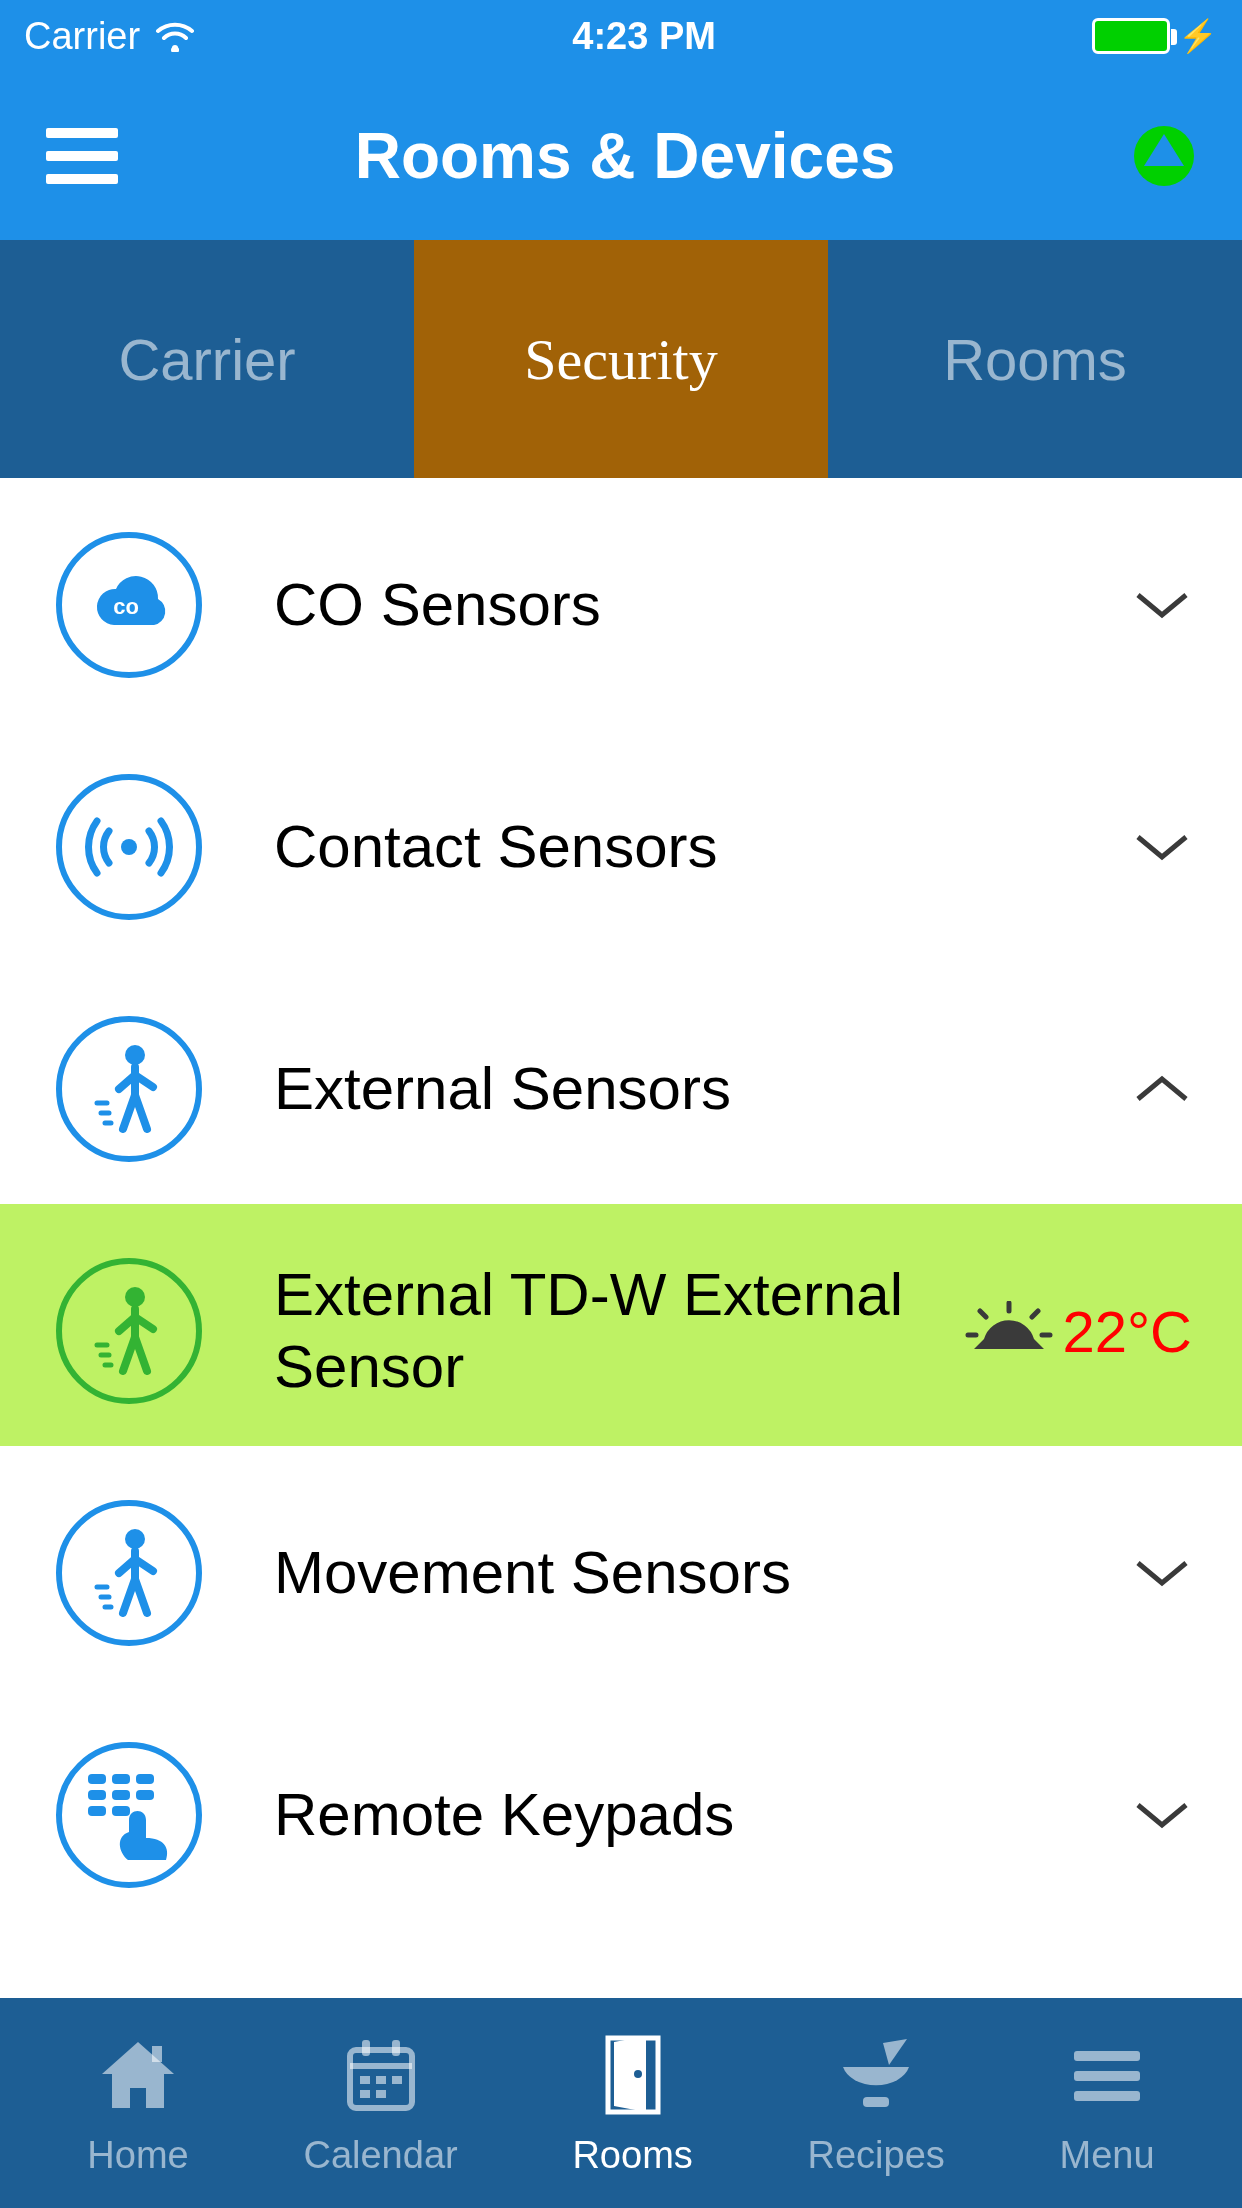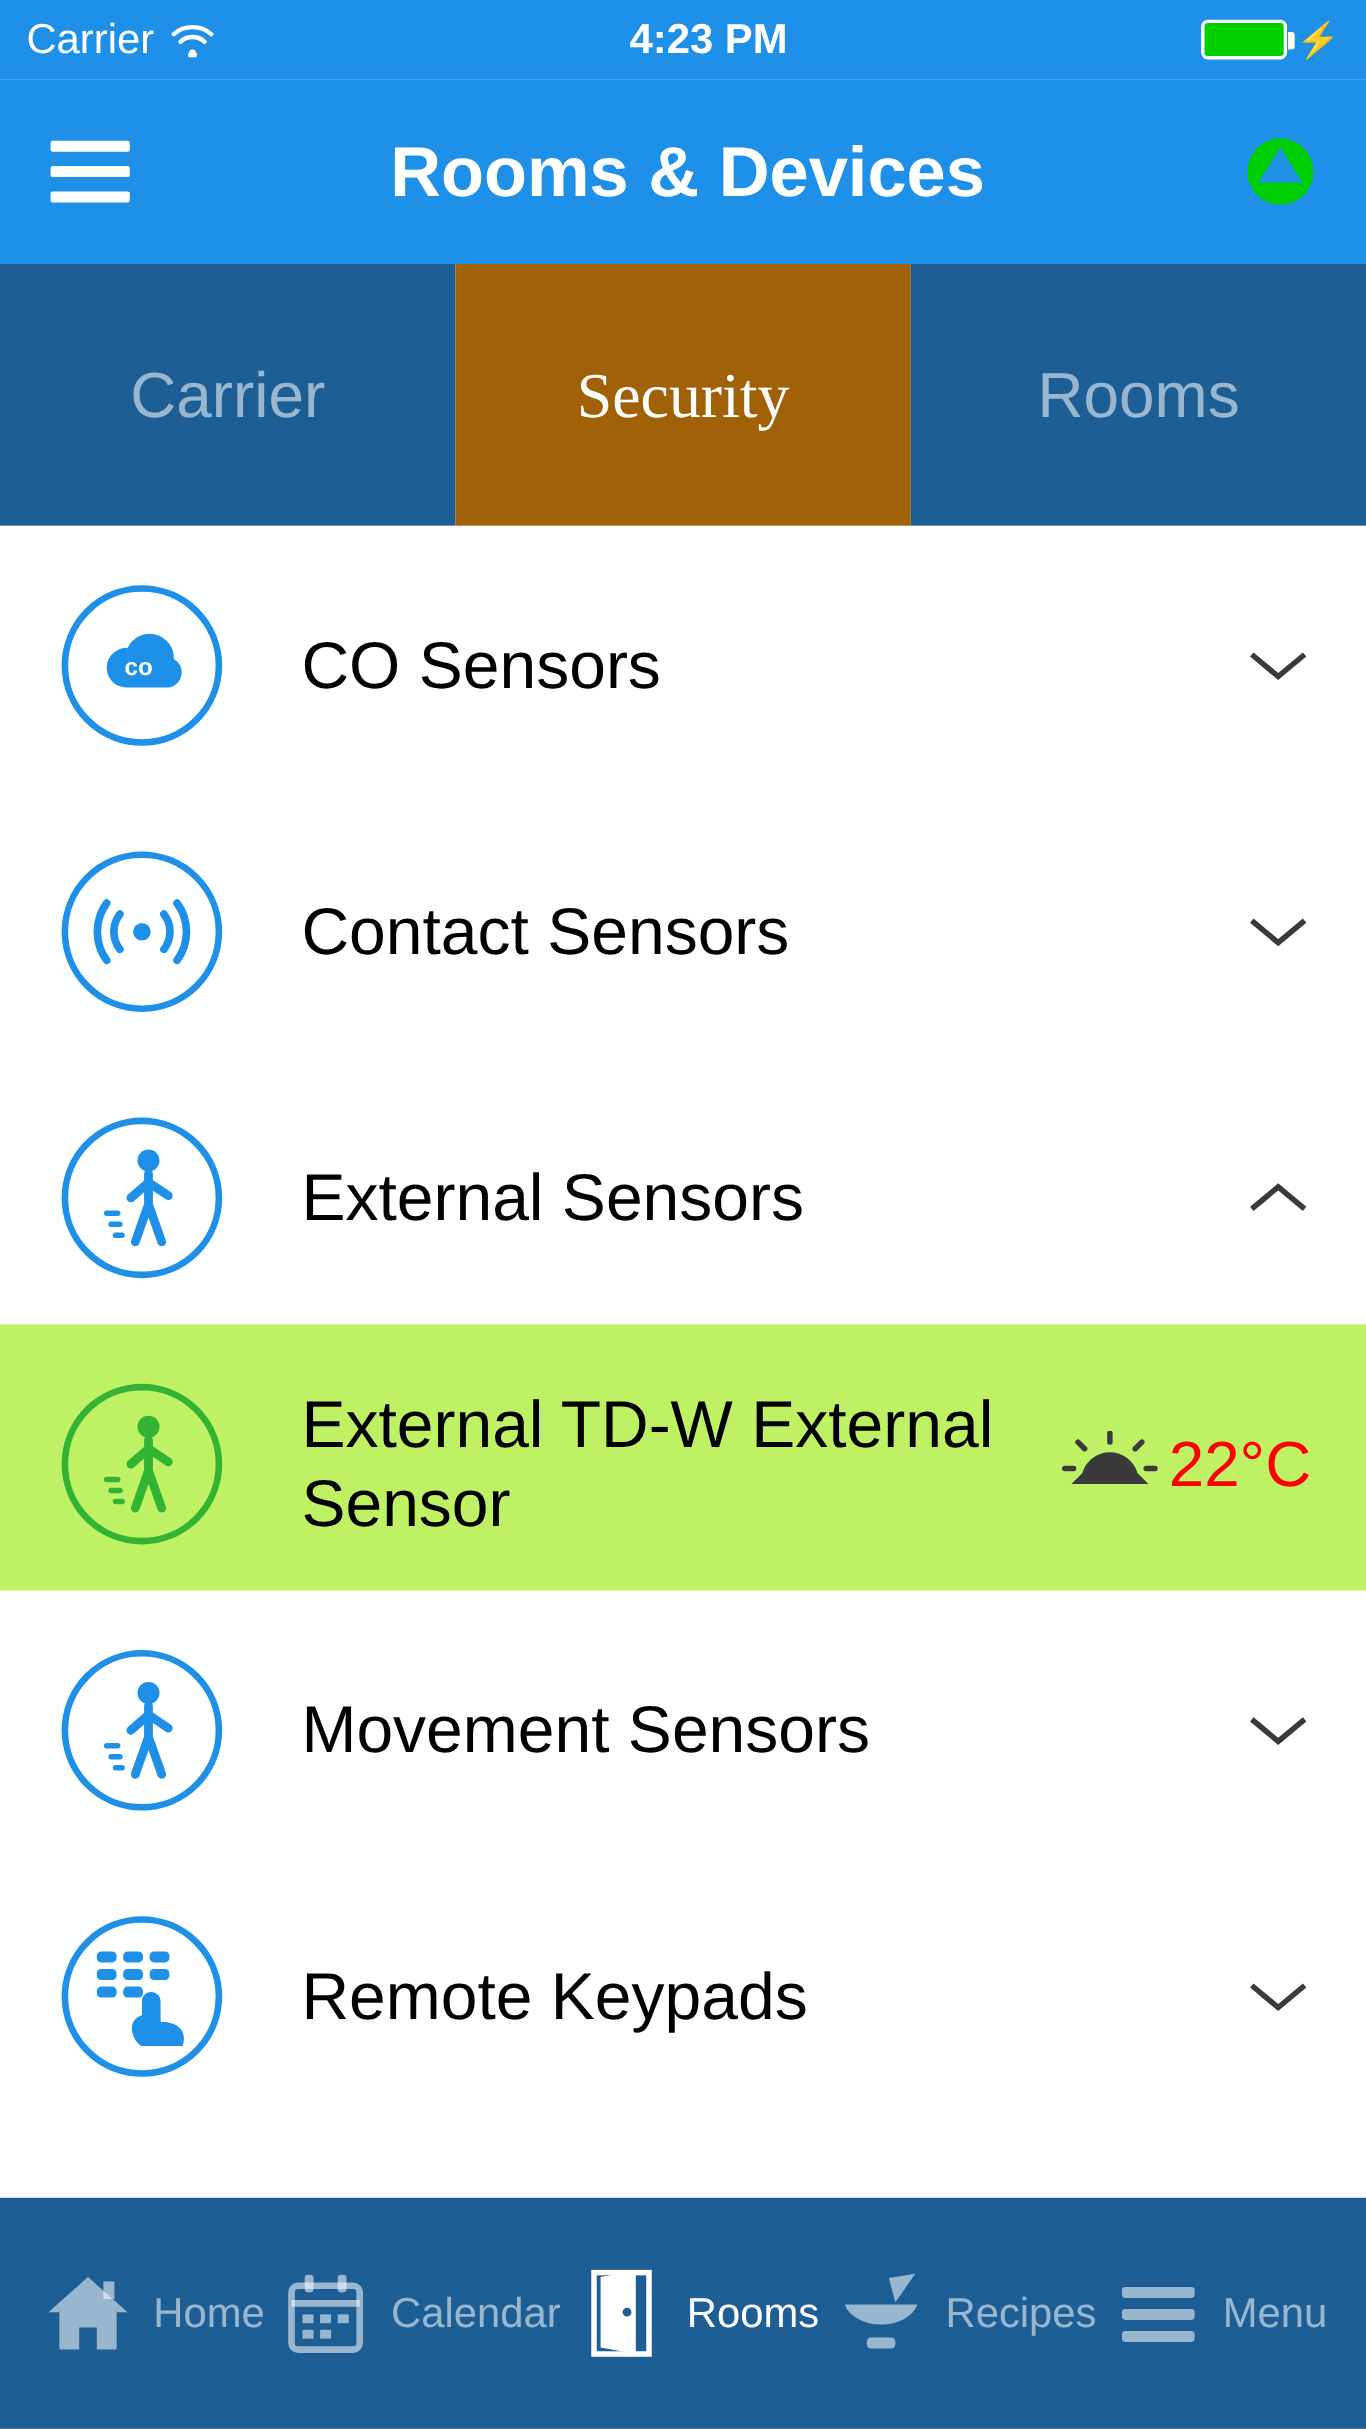--- a/index.html
+++ b/index.html
@@ -33,21 +33,21 @@
 .list-row.sub { background:#bef264; }
 .row-icon { width:146px; height:146px; border:6px solid #1e90e8; border-radius:50%; display:flex; align-items:center; justify-content:center; flex-shrink:0; }
 .row-icon.green { border-color:#33b333; }
 .row-label { flex:1; margin-left:72px; font-size:60px; color:#000; font-weight:400; line-height:1.2; }
 .row-value { font-size:58px; color:#ff0000; font-weight:500; margin-left:8px; }
 .chevron { width:60px; height:60px; display:flex; align-items:center; justify-content:center; }
 .chevron svg { width:56px; height:32px; stroke:#3a3a3a; stroke-width:5; fill:none; }
 
 
 .bottom-nav { height:210px; background:#1d5e94; display:flex; align-items:center; justify-content:space-around; padding:0 30px; }
-.nav-item { display:flex; flex-direction:row; align-items:center; gap:14px; color:rgba(255,255,255,0.55);justify-content:flex-end; }
+.nav-item { display:flex; flex-direction:column; align-items:center; gap:14px; color:rgba(255,255,255,0.55);justify-content:flex-end; }
 .nav-item.active { color:#fff; }
 .nav-item .nav-icon { width:90px; height:90px; display:flex; align-items:center; justify-content:center; }
 .nav-item .nav-label { font-size:38px; }
 
 
 svg { display:block; }
 </style>
 </head>
 <body>
 <div class="screen">

